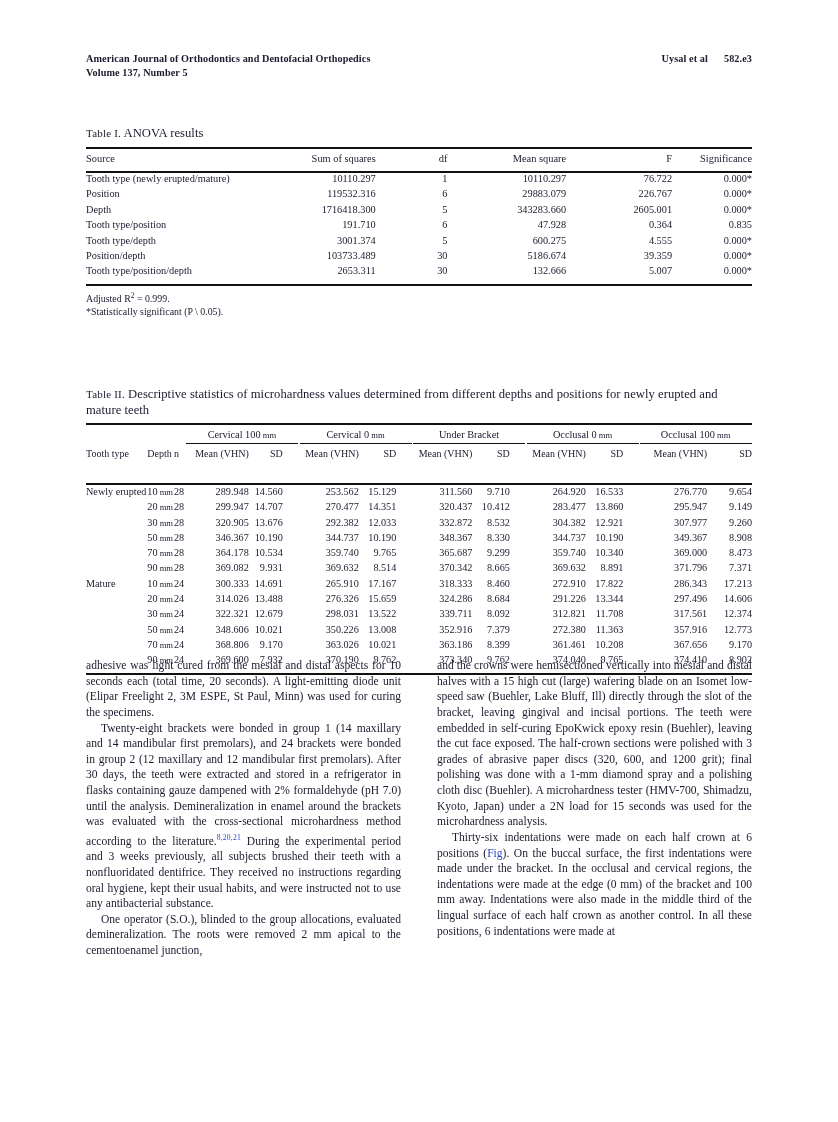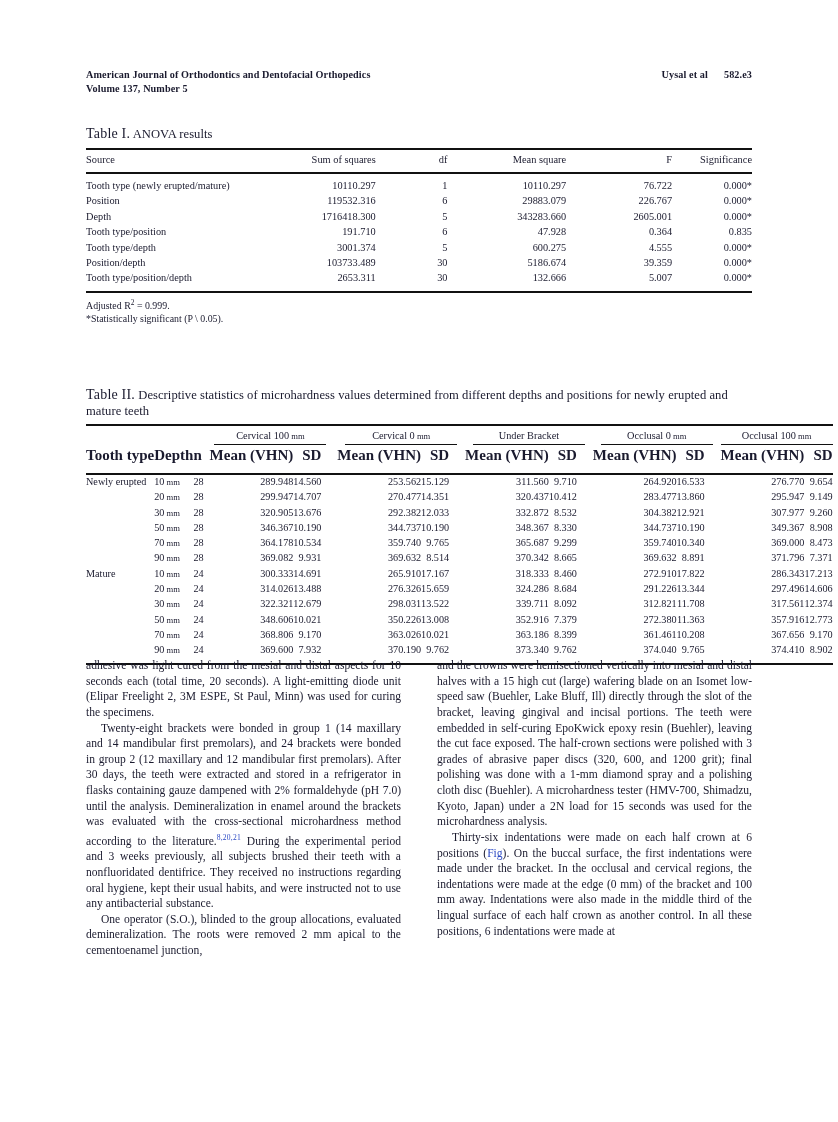--- a/index.html
+++ b/index.html
@@ -19,21 +19,21 @@
     position: absolute;
     left: 0; top: 0;
     width: 838px;
     height: 1122px;
   }
 
   
   .runhead {
     position: absolute;
     left: 86px;
-    top: 68px;
+    top: 52px;
     width: 666px;
     display: flex;
     justify-content: space-between;
     align-items: flex-start;
     font-size: 10.2px;
     line-height: 13.5px;
     font-weight: 600;
     letter-spacing: .1px;
   }
   .runhead-left { text-align: left; }
@@ -46,21 +46,21 @@
   
   .tblock { position: absolute; left: 86px; width: 666px; }
 
   .tcaption {
     font-size: 12.6px;
     line-height: 15.5px;
     margin-bottom: 5px;
     letter-spacing: .05px;
   }
   .tcaption .tlabel {
-    font-size: 14px;
+    font-size: 11px;
     font-weight: 400;
     letter-spacing: .2px;
   }
 
   table {
     border-collapse: collapse;
     width: 100%;
     font-size: 10.3px;
     line-height: 12.6px;
   }
@@ -70,21 +70,21 @@
     vertical-align: bottom;
     white-space: nowrap;
   }
   .rule-top   { border-top: 2.2px solid #111; }
   .rule-mid   { border-bottom: 2.2px solid #111; }
   .rule-bot   { border-bottom: 2.2px solid #111; }
 
   
   #table-one th { padding: 4.5px 0 5.5px 0; font-size: 10.4px; }
   #table-one td { padding: 1.4px 0; }
-  #table-one tbody tr:first-child td { padding-top: 6px; }
+  #table-one tbody tr:first-child td { padding-top: 0; }
   #table-one tbody tr:last-child td { padding-bottom: 6px; }
   .c-source { text-align: left;  width: 232px; }
   .c-ss     { text-align: right; width: 148px; padding-right: 34px !important; }
   .c-df     { text-align: right; width: 68px;  padding-right: 26px !important; }
   .c-ms     { text-align: right; width: 136px; padding-right: 40px !important; }
   .c-f      { text-align: right; width: 96px;  padding-right: 28px !important; }
   .c-sig    { text-align: right; }
 
   .tnotes {
     font-size: 9.9px;
@@ -100,23 +100,22 @@
     padding: 4px 0 1px 0;
     font-size: 10.3px;
   }
   #table-two th.grp > span {
     display: inline-block;
     border-bottom: 1.1px solid #111;
     padding: 0 2px 1.5px 2px;
     min-width: 108px;
   }
   #table-two th.sub {
-    padding: 3px 0 11px 0;
-    font-size: 15px;
-    font-weight: bold;
+    padding: 3px 0 22px 0;
+    font-size: 10px;
   }
   #table-two td { padding: 1.35px 0; }
   #table-two tbody tr.first-body td { }
   #table-two tbody tr:last-child td { padding-bottom: 6px; }
   .u-small { font-size: 8.6px; }
 
   .t2-type  { text-align: left;  width: 86px; }
   .t2-depth { text-align: left;  width: 48px; }
   .t2-n     { text-align: left;  width: 30px; }
   .t2-mean  { text-align: right; width: 74px; }

